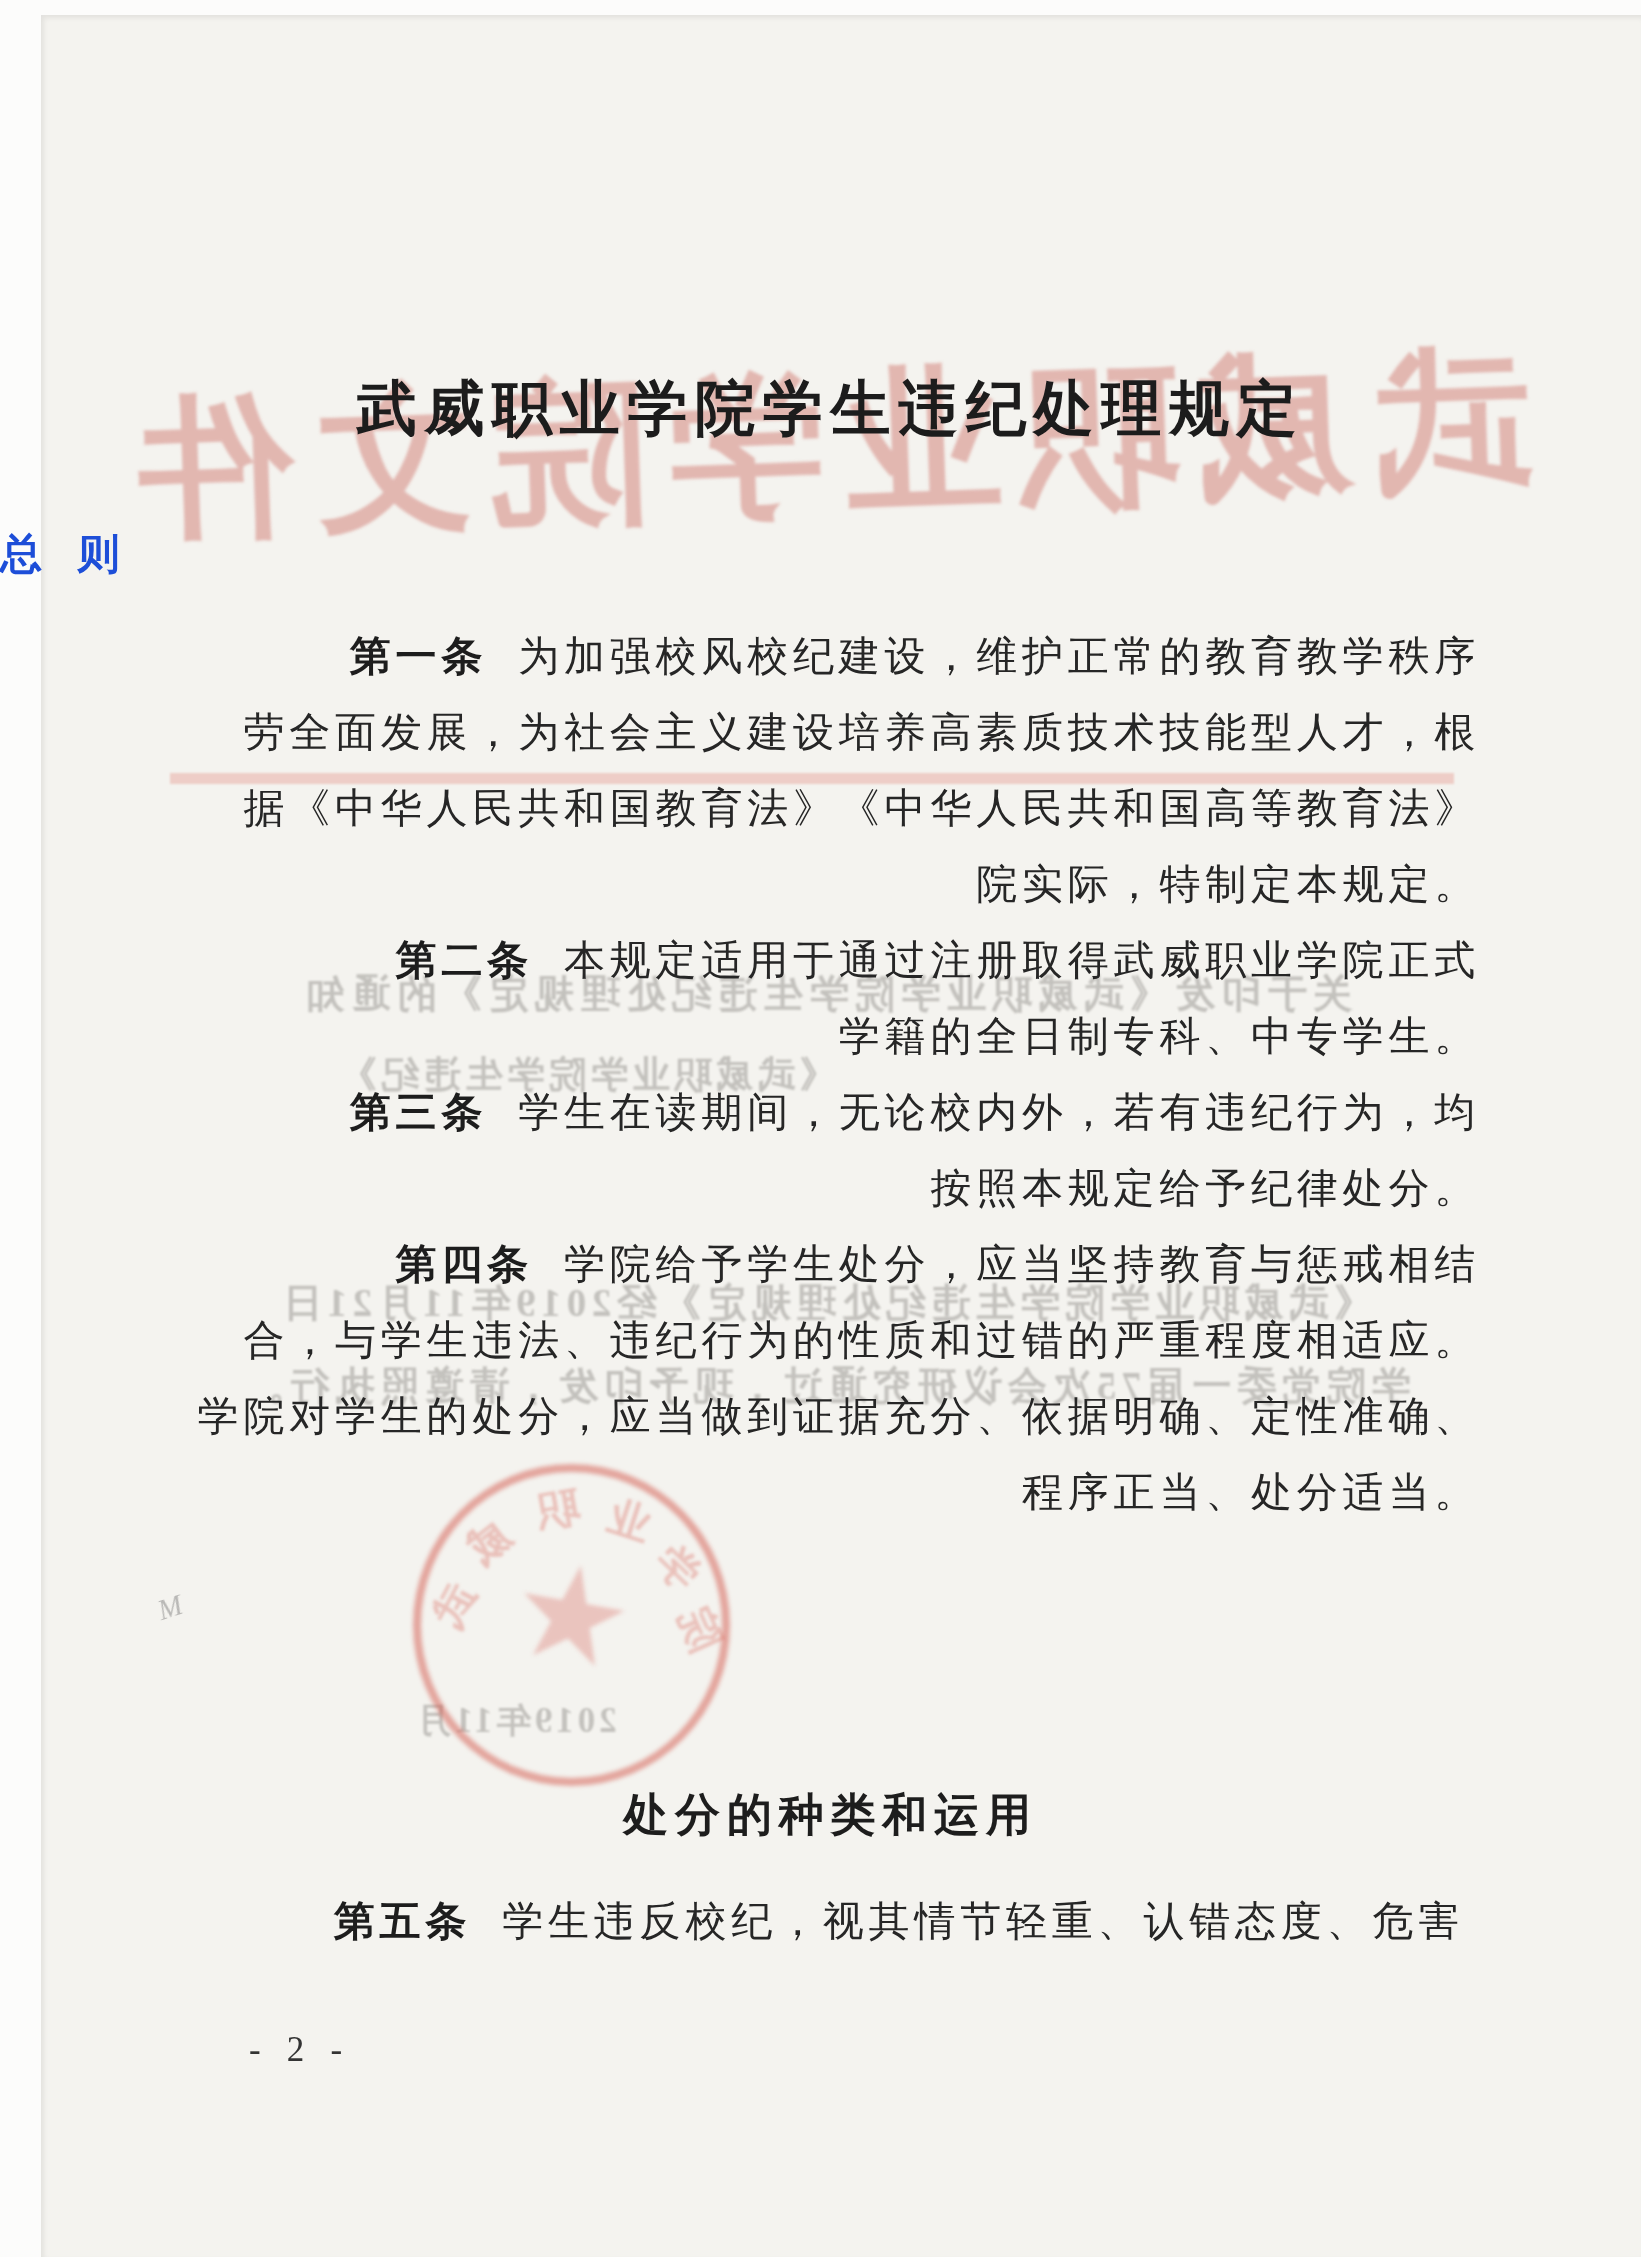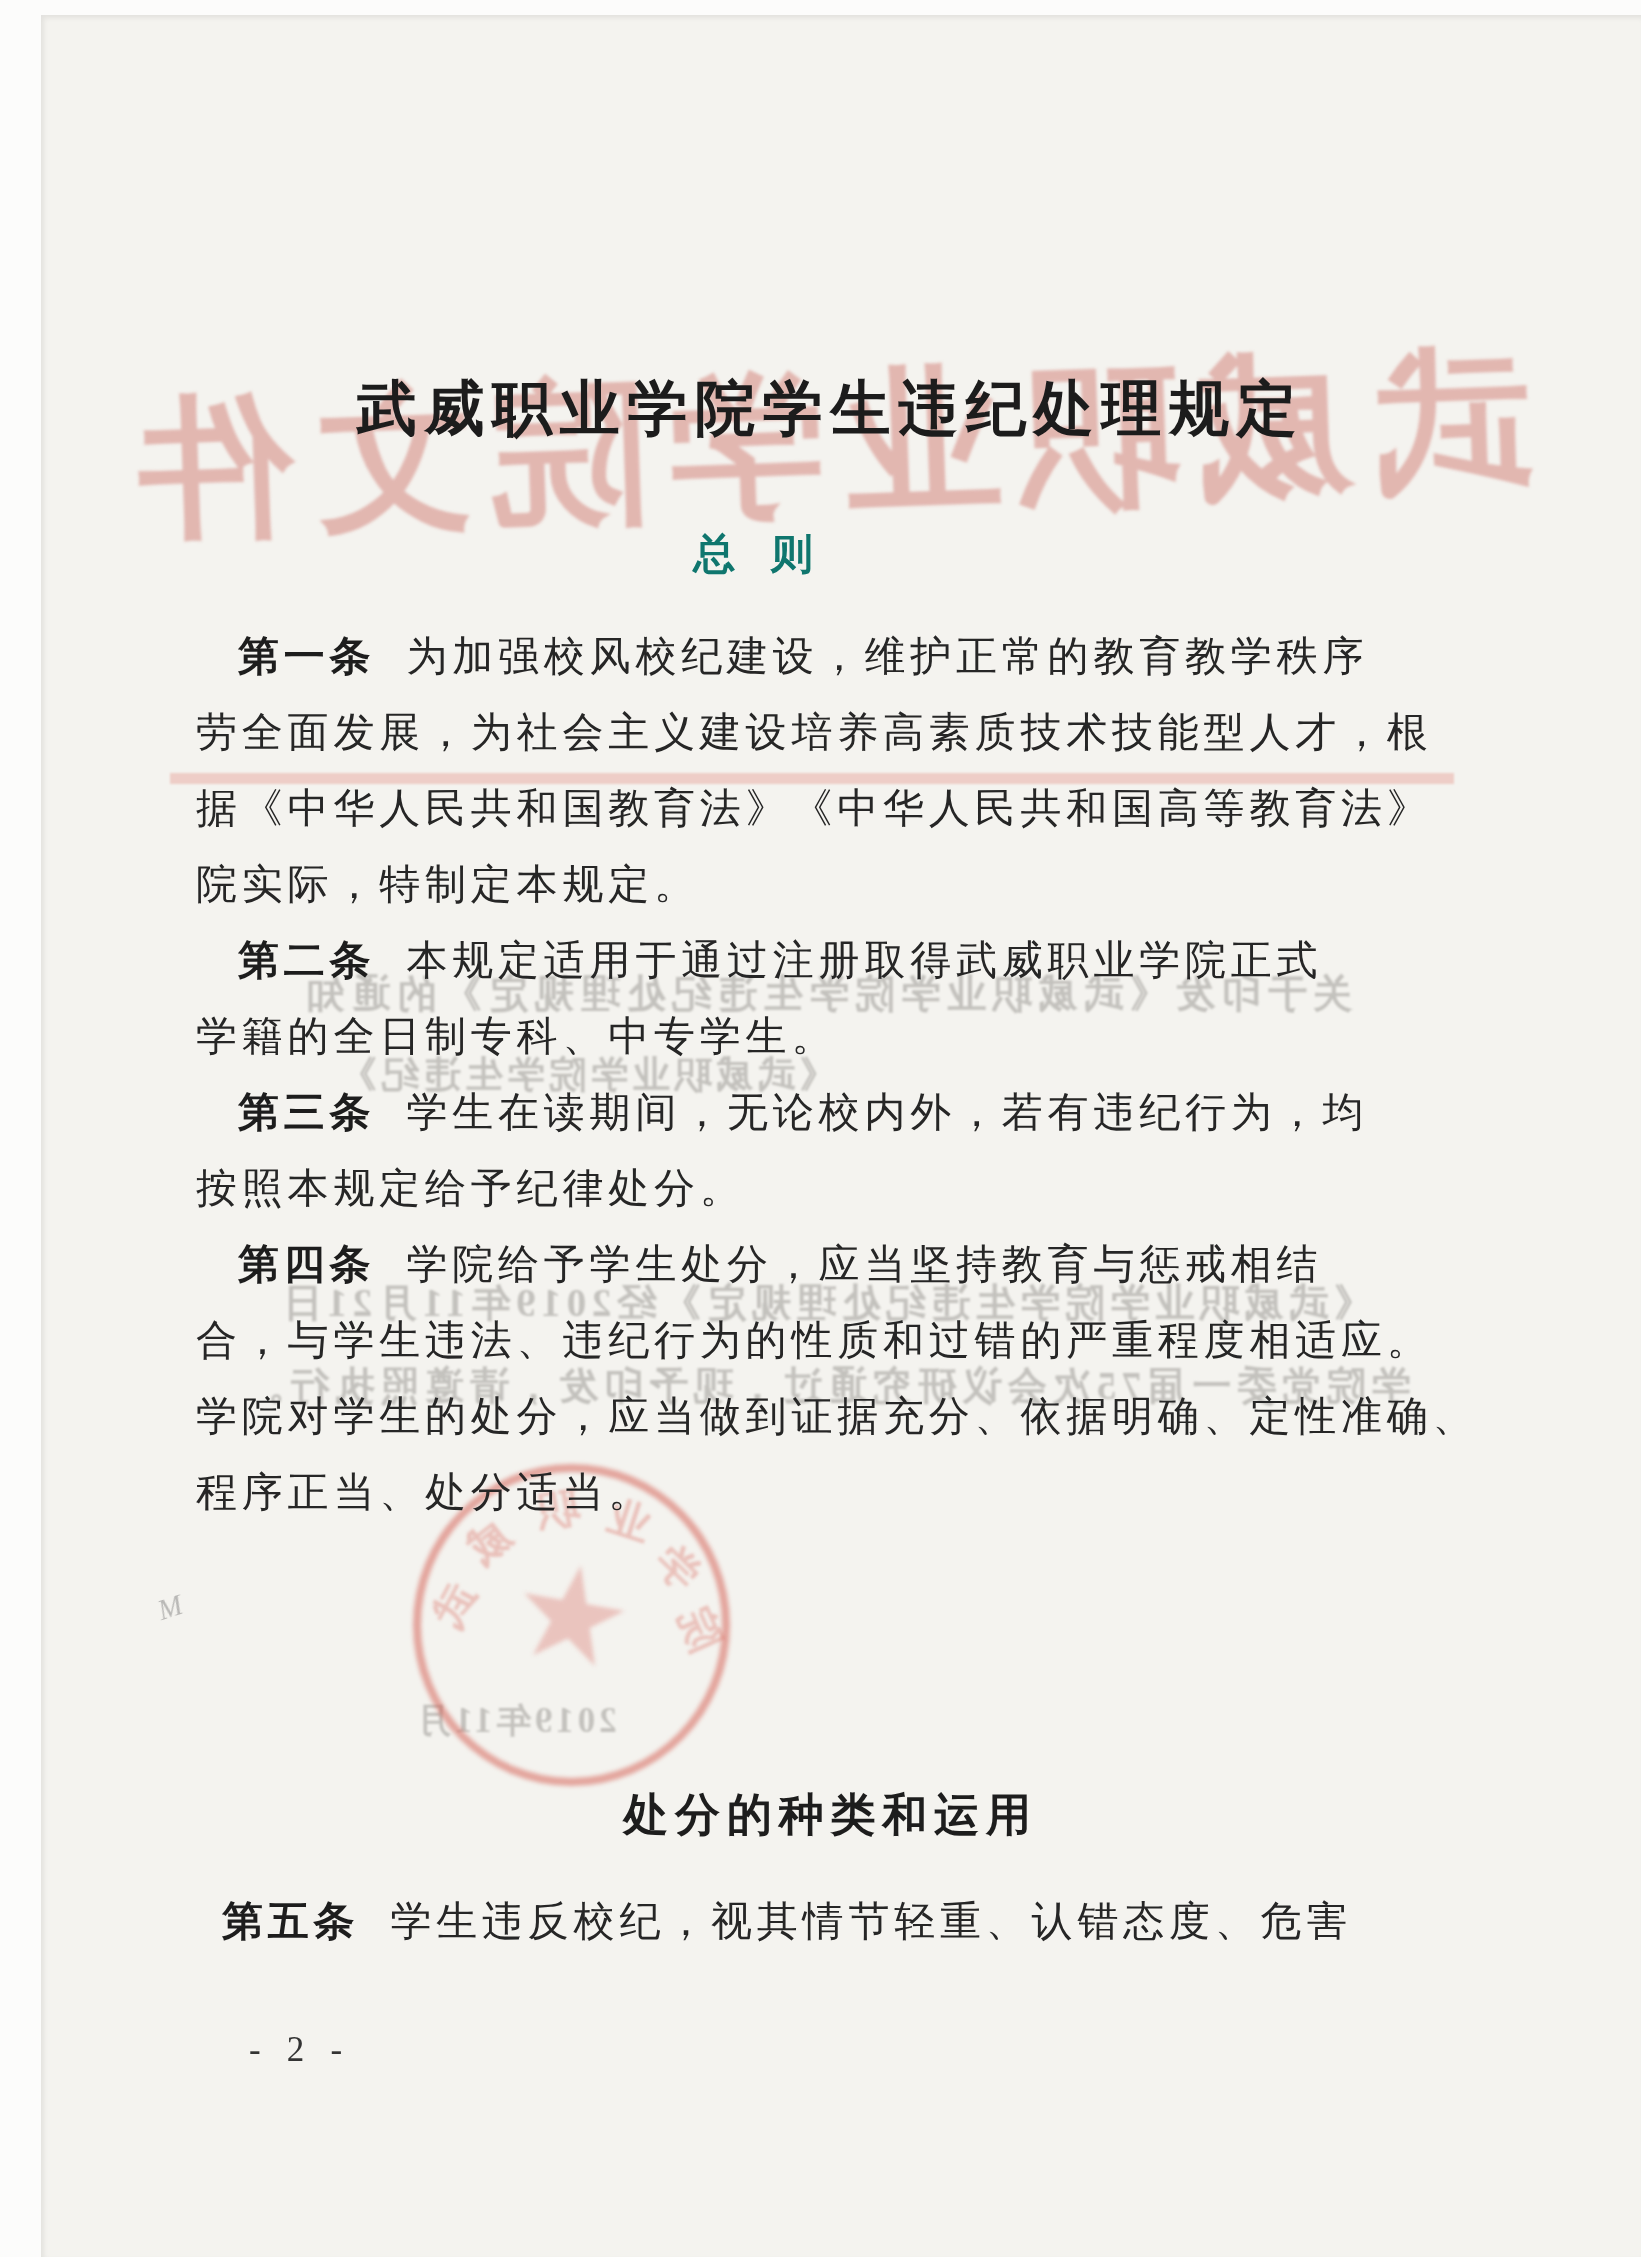--- a/index.html
+++ b/index.html
@@ -27,25 +27,25 @@
   .stamp-ring{position:absolute;left:0;top:0;right:0;bottom:0;border-radius:50%;
     border:8.7px solid rgba(211,87,75,0.50);filter:blur(1.9px);}
   .stamp-star{position:absolute;left:50%;top:85px;transform:translateX(-50%) scaleX(-1) rotate(-10deg);
     font-size:133px;line-height:1;color:rgba(211,87,75,0.30);filter:blur(1.9px);
     font-family:"DejaVu Sans",sans-serif;}
   .arc{position:absolute;font-size:42px;font-weight:bold;color:rgba(211,87,75,0.33);
     filter:blur(1.4px);}
   .pencil-mark{position:absolute;z-index:1;left:158px;top:1591px;font-size:29px;font-style:italic;
     color:rgba(112,112,112,0.45);transform:rotate(-18deg);filter:blur(0.5px);}
   
-  .txt{position:absolute;z-index:3;color:#262626;}
+  .txt{position:absolute;z-index:3;color:#262626;text-align:right;}
   .doc-title{top:371px;left:0;width:1661px;text-align:center;font-size:60px;font-weight:bold;
     letter-spacing:7.7px;line-height:77px;color:#1c1c1c;}
-  .h-general{top:525px;left:0;width:1506px;text-align:center;font-size:42px;font-weight:bold;
-    line-height:58px;word-spacing:25px;color:#0f766e;}
+  .h-general{top:525px;left:0;width:1506px;text-align:left;font-size:42px;font-weight:bold;
+    line-height:58px;word-spacing:25px;color:#1d4ed8;}
   .body-block{top:618px;left:196px;width:1284px;}
   .bline{height:76px;line-height:76px;font-size:41px;letter-spacing:4.8px;white-space:nowrap;}
   .ind{padding-left:42px;}
   .art{font-weight:bold;margin-right:31px;letter-spacing:4.8px;color:#1d1d1d;}
   .h-section2{top:1786px;left:0;width:1661px;text-align:center;font-size:45px;font-weight:bold;
     letter-spacing:6.8px;line-height:58px;color:#1d1d1d;
     font-family:"Liberation Sans","DejaVu Sans",sans-serif;}
   .line16-block{top:1883px;left:180px;width:1284px;}
   .page-num{top:2028px;left:249px;font-size:35px;letter-spacing:8.7px;color:#333;line-height:44px;}
 </style>

